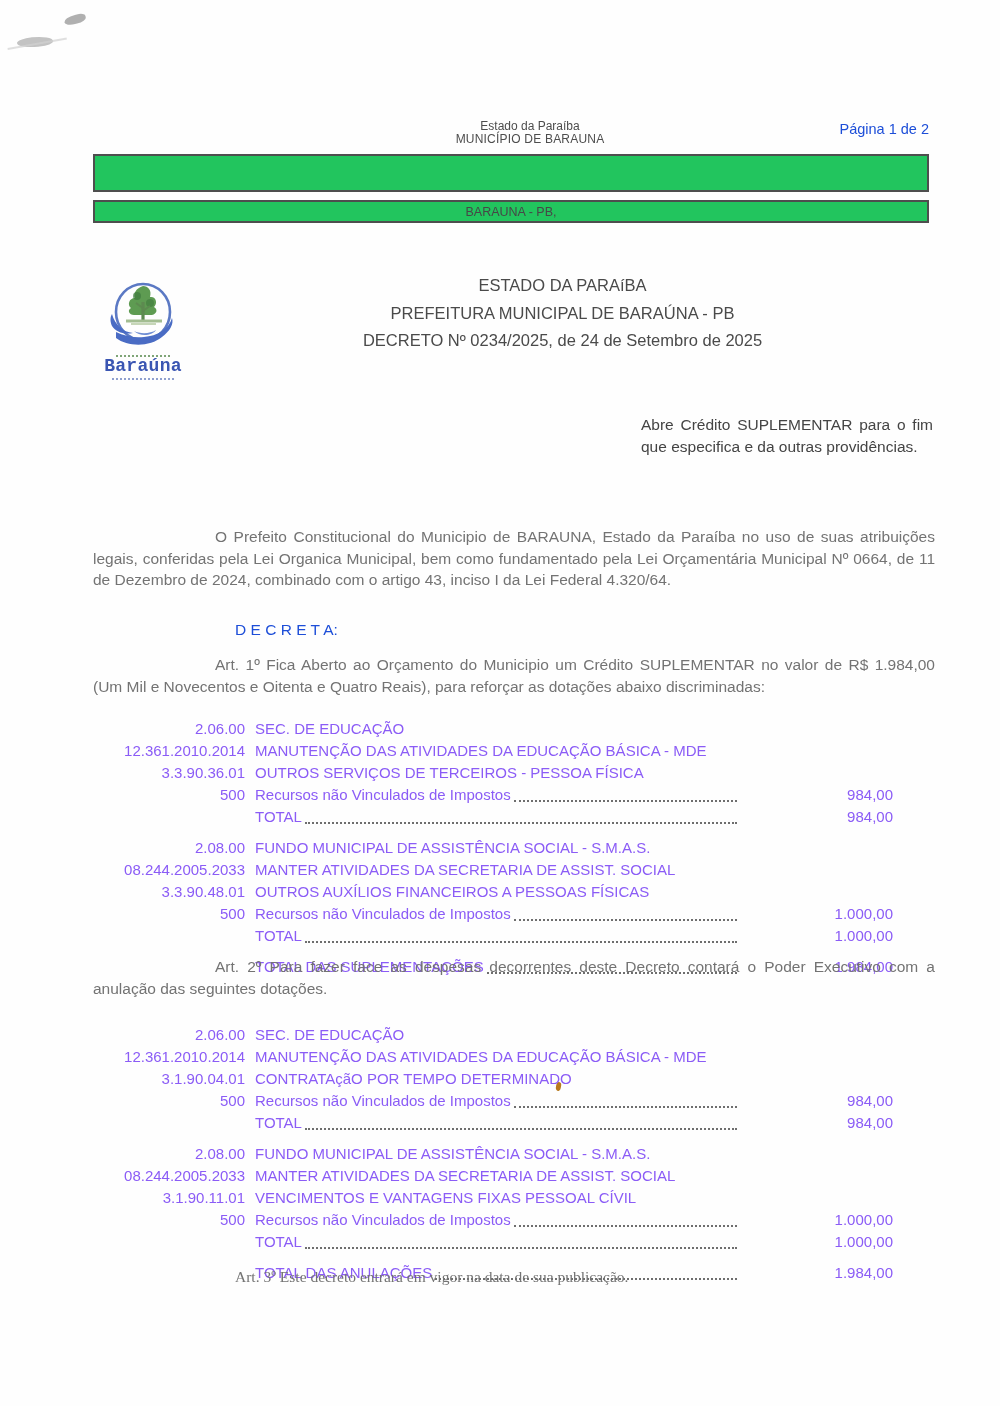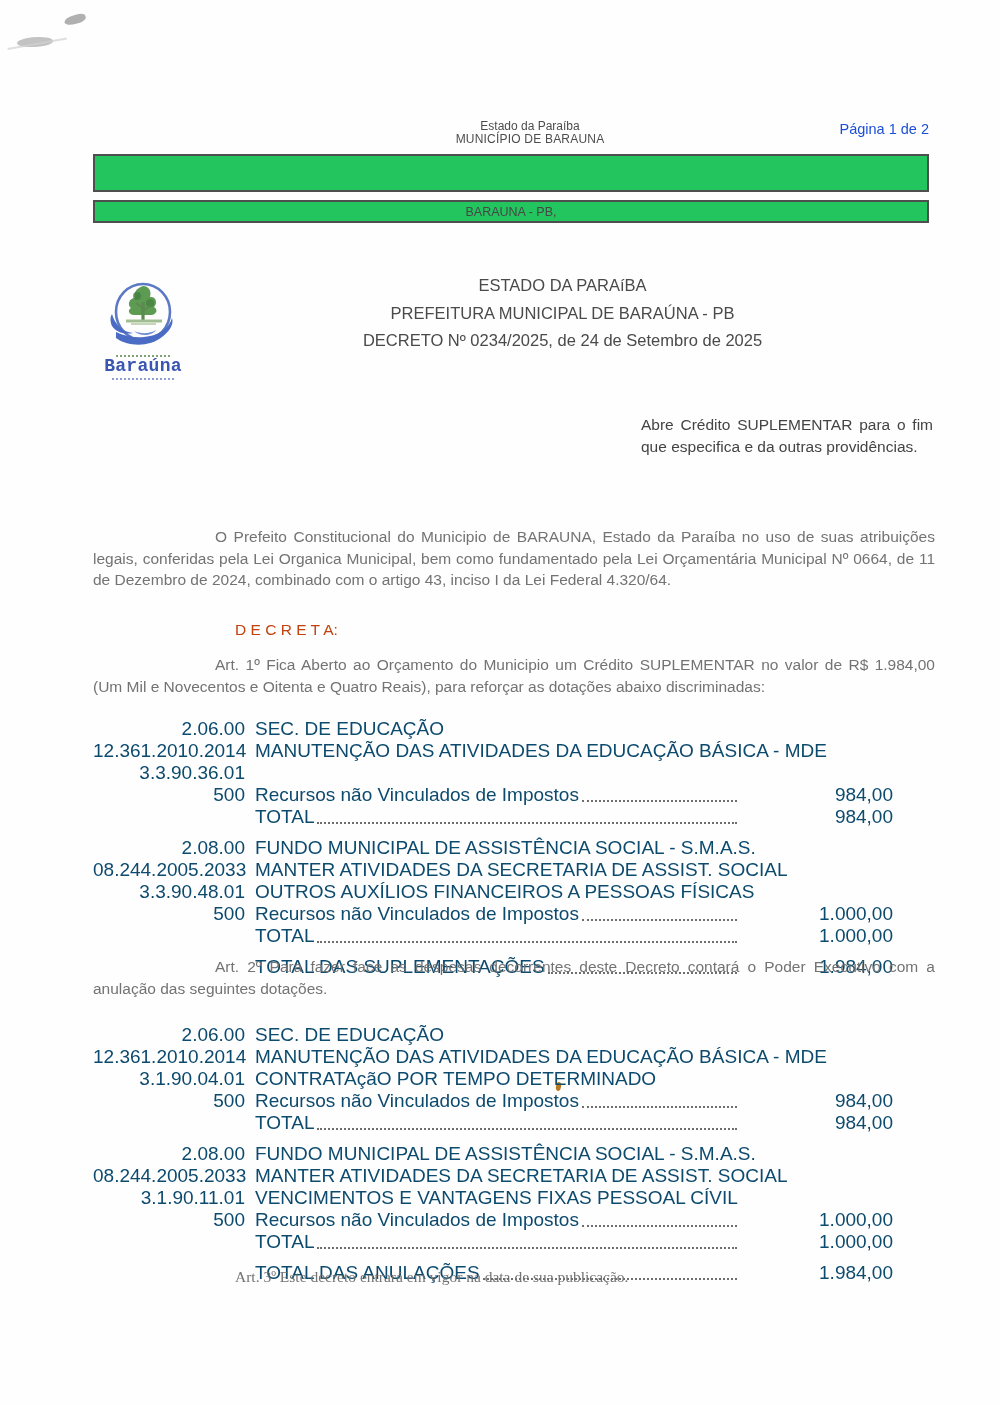--- a/index.html
+++ b/index.html
@@ -45,27 +45,27 @@
     font-size:16.5px; line-height:27.5px; color:#4a4a4a; }
 
   
   .summary { position:absolute; left:641px; top:414px; width:292px; font-size:15.5px;
     line-height:21.5px; text-align:justify; color:#444; }
 
   
   .para { position:absolute; left:93px; width:842px; font-size:15.5px; line-height:21.5px;
     text-align:justify; color:#737373; margin:0; }
   .preamble { top:526px; text-indent:122px; }
-  .decreta { position:absolute; left:235px; top:621px; font-size:15.5px; color:#c2410c; margin:0; }
+  .decreta { position:absolute; left:235px; top:621px; font-size:15.5px; color:#1d4ed8; margin:0; }
   .art1 { top:654px; text-indent:122px; }
   .art2 { top:956px; text-indent:122px; }
   .art3 { top:1266px; text-indent:142px; text-align:left;font-family:Liberation Serif, serif; }
 
   
-  .budget-table { position:absolute; left:93px; width:800px; font-size:19px; color:#0c4a6e; }
+  .budget-table { position:absolute; left:93px; width:800px; font-size:15px; color:#8b5cf6; }
   .table1 { top:718px; }
   .table2 { top:1024px; }
   .trow { display:flex; align-items:baseline; line-height:22px; white-space:nowrap; }
   .trow.gap { margin-top:9px; }
   .tcode { width:152px; text-align:right; padding-right:10px; flex:none; }
   .tdesc { flex:none; }
   .tleader { flex:1; border-bottom:2px dotted #6e6e6e; margin:0 0 4px 3px; min-width:24px;
     align-self:flex-end; }
   .tspacer { width:56px; flex:none; }
   .tvalue { width:100px; text-align:right; flex:none; }
@@ -129,20 +129,21 @@
       <div class="trow">
         <span class="tcode">2.06.00</span>
         <span class="tdesc">SEC. DE EDUCAÇÃO</span>
       </div>
       <div class="trow">
         <span class="tcode">12.361.2010.2014</span>
         <span class="tdesc">MANUTENÇÃO DAS ATIVIDADES DA EDUCAÇÃO BÁSICA - MDE</span>
       </div>
       <div class="trow">
         <span class="tcode">3.3.90.36.01</span>
+        <span class="tdesc">OUTROS SERVIÇOS DE TERCEIROS -  PESSOA FÍSICA</span>
       </div>
       <div class="trow">
         <span class="tcode">500</span>
         <span class="tdesc">Recursos não Vinculados de Impostos</span>
         <span class="tleader"></span>
         <span class="tspacer"></span>
         <span class="tvalue">984,00</span>
       </div>
       <div class="trow">
         <span class="tcode"></span>

